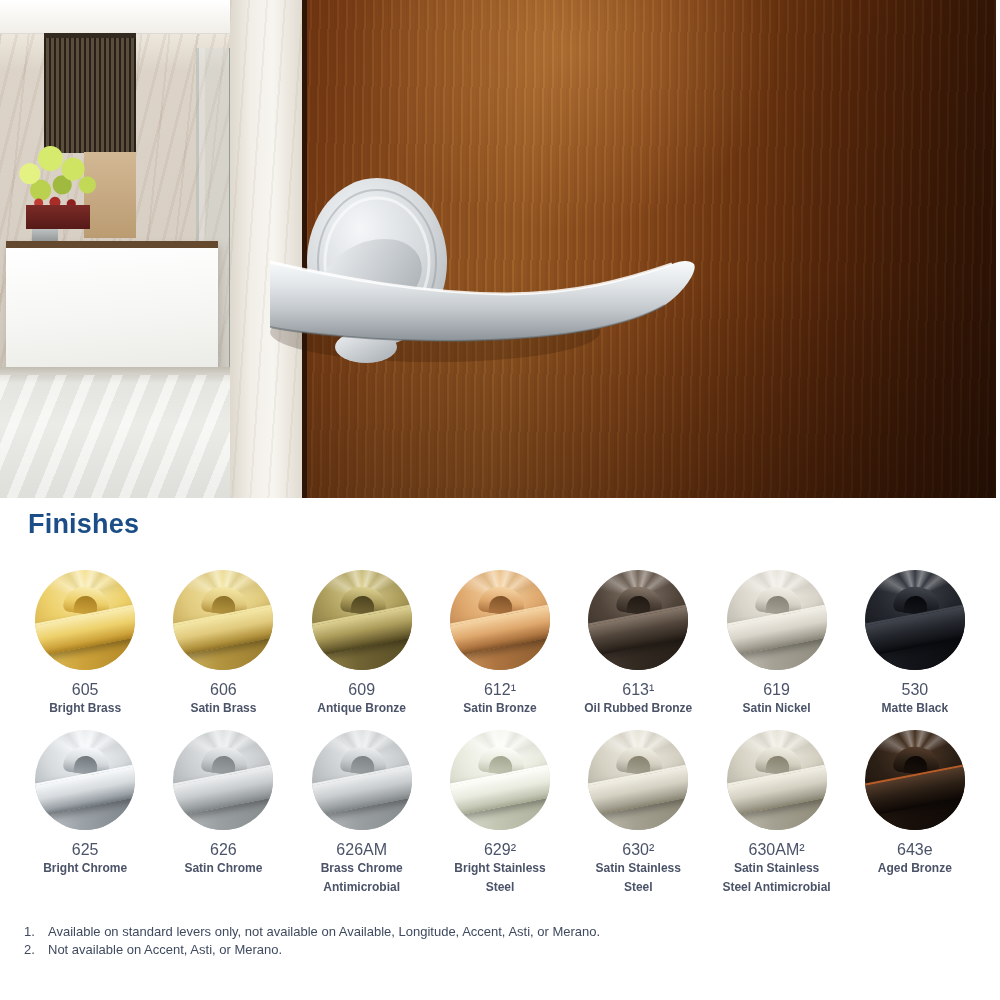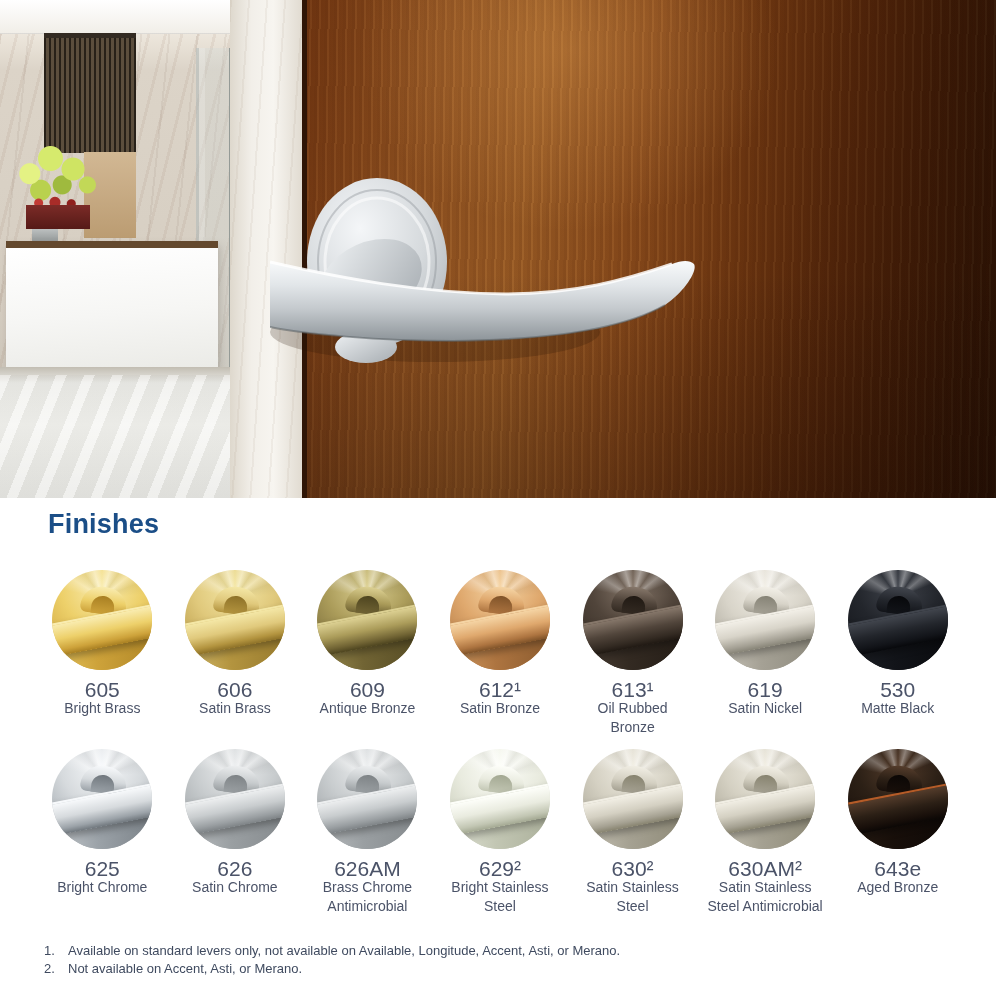--- a/index.html
+++ b/index.html
@@ -55,21 +55,21 @@
   .door { left:302px; top:0; width:694px; height:498px; border-left:5px solid #2f1506;
     background:
       linear-gradient(180deg, rgba(0,0,0,0) 55%, rgba(22,9,3,.30) 100%),
       radial-gradient(ellipse 300px 260px at 38% 10%, rgba(255,185,100,.25), transparent 70%),
       repeating-linear-gradient(91deg, rgba(70,28,8,.16) 0 3px, rgba(255,205,140,.05) 3px 5px, rgba(70,28,8,.10) 5px 9px),
       linear-gradient(97deg,#713611 0%,#8f5120 16%,#9a5c25 32%,#884a1b 48%,#6b3510 62%,#4c2209 76%,#341605 88%,#220e03 100%); }
   .hero-right-margin { left:996px; top:0; width:4px; height:498px; background:#fff; }
   .lever-svg { left:270px; top:150px; width:450px; height:230px; }
 
   
-  .content { padding:0 36px; }
+  .content { padding:0 16px; }
   h1.finishes { margin:11px 0 0 12px; font-size:27px; font-weight:bold; letter-spacing:.2px;
     color:var(--heading-color,#1b4e87); }
 
   .frow { display:grid; grid-template-columns:repeat(7,1fr); }
   .frow.r1 { margin-top:30px; }
   .frow.r2 { margin-top:12px; }
   .cell { display:flex; flex-direction:column; align-items:center; }
 
   .swatch { position:relative; width:100px; height:100px; border-radius:50%; overflow:hidden;
     background:radial-gradient(circle at 50% 16%, var(--light) 0%, var(--mid) 42%, var(--dark) 88%); }
@@ -86,23 +86,23 @@
   .sw-neck { left:50%; top:17%; width:46px; height:27px; margin-left:-21px; transform:rotate(7deg);
     border-radius:23px 23px 7px 7px;
     background:linear-gradient(180deg, var(--light) 0%, var(--mid) 55%, var(--dark) 100%); }
   .sw-neck::after { content:""; position:absolute; left:11px; top:9px; width:23px; height:18px;
     border-radius:12px 12px 0 0; background:linear-gradient(180deg, var(--deep), var(--dark)); }
   .sw-bar { left:-12%; top:44%; width:126%; height:33%; transform:rotate(-11deg);
     border-top:2.5px solid var(--accent, var(--light));
     background:linear-gradient(180deg, var(--light) 0%, var(--mid) 46%, var(--dark) 82%, var(--deep) 100%);
     box-shadow:0 4px 7px rgba(0,0,0,.30); }
 
-  .fcode { margin-top:10px; font-size:21px; font-weight:500; line-height:19px;
+  .fcode { margin-top:10px; font-size:16px; font-weight:500; line-height:19px;
     color:var(--label-color,#4b5368); text-align:left; }
-  .fname { font-size:14px; font-weight:400; line-height:19px; max-width:116px;
+  .fname { font-size:12px; font-weight:700; line-height:19px; max-width:116px;
     color:var(--label-color,#4b5368); text-align:center; }
 
   
   .footnotes { margin:26px 0 0 8px; list-style:none; }
   .footnotes li { display:flex; font-size:13px; line-height:18px; color:var(--footnote-color,#3f4a5f); }
   .footnotes .n { width:24px; flex:0 0 24px; }
 </style>
 </head>
 <body>
 

